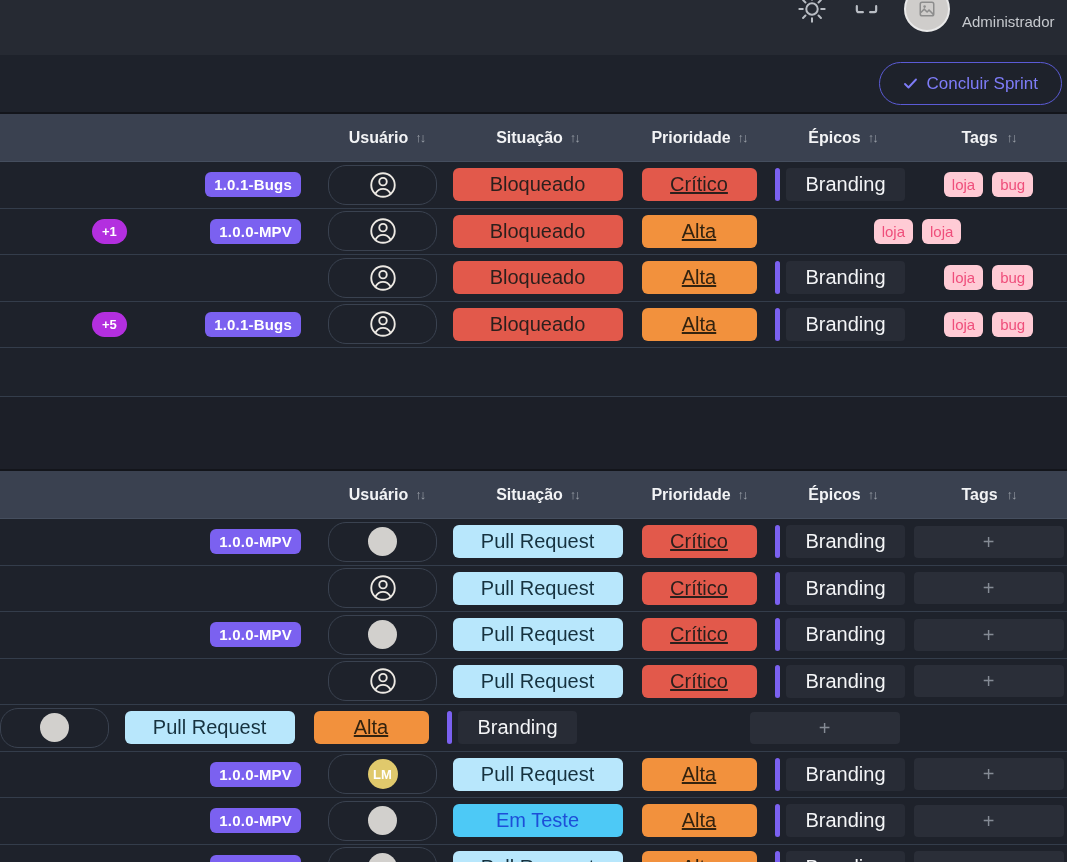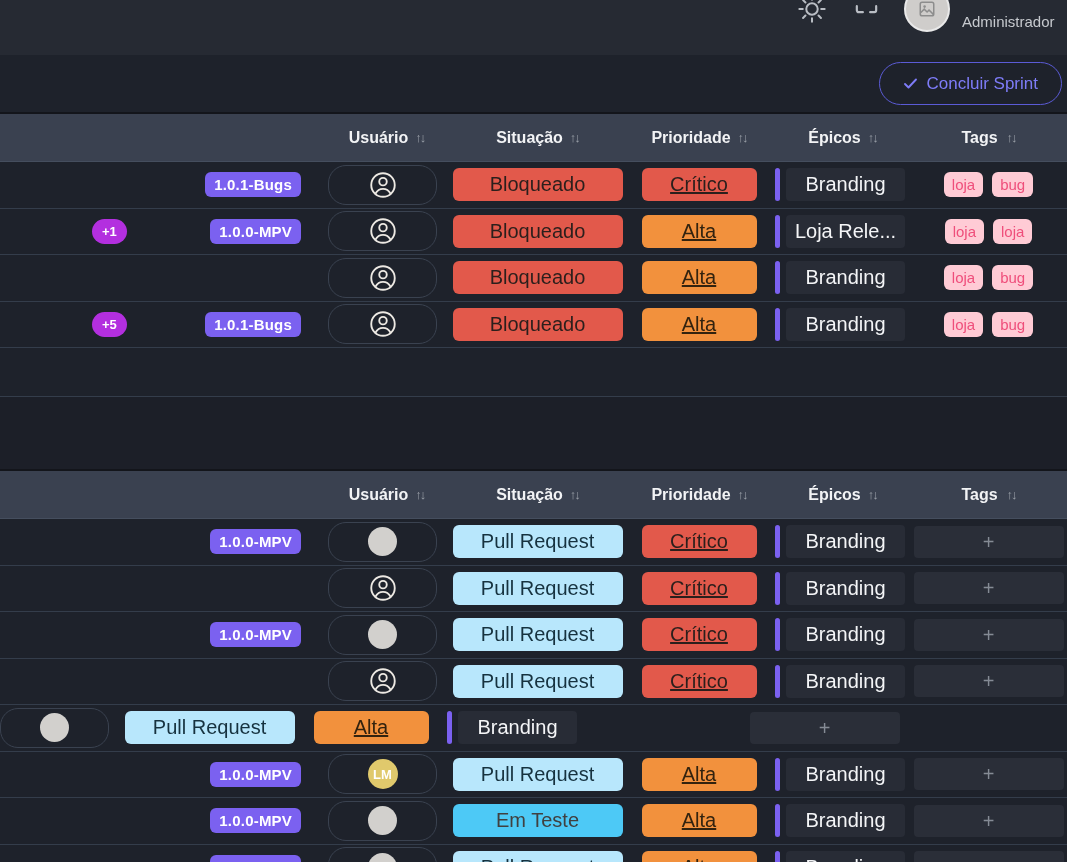--- a/index.html
+++ b/index.html
@@ -203,26 +203,20 @@
             </svg>
           </span>
         </div>
       </div>
       <div class="c-sit">
         <span class="badge sit" style="background: rgb(226, 89, 75); color: rgb(43, 31, 28);">Bloqueado</span>
       </div>
       <div class="c-pri">
         <span class="badge pri" style="background: rgb(242, 145, 61); color: rgb(51, 35, 15);">Alta</span>
       </div>
-      <div class="c-epic">
-        <span class="epic">
-          <span class="epic-bar" style="background: rgb(123, 97, 240);"></span>
-          <span class="epic-label">Loja Rele...</span>
-        </span>
-      </div>
       <div class="c-tags">
         <span class="tag" style="background: rgb(255, 203, 213); color: rgb(239, 78, 123);">loja</span>
         <span class="tag" style="background: rgb(255, 203, 213); color: rgb(239, 78, 123);">loja</span>
       </div>
     </div>
     <div class="trow">
       <div class="c-left"></div>
       <div class="c-user">
         <div class="user-box">
           <span style="display: flex;">
@@ -469,21 +463,21 @@
     <div class="trow">
       <div class="c-left">
         <span class="version-badge" style="background: rgb(123, 97, 240);">1.0.0-MPV</span>
       </div>
       <div class="c-user">
         <div class="user-box">
           <span class="avatar-circle"></span>
         </div>
       </div>
       <div class="c-sit">
-        <span class="badge sit" style="background: rgb(77, 201, 246); color: #404040; text-align: center;">Em Teste</span>
+        <span class="badge sit" style="background: rgb(77, 201, 246); color: #1d4ed8; text-align: center;">Em Teste</span>
       </div>
       <div class="c-pri">
         <span class="badge pri" style="background: rgb(242, 145, 61); color: rgb(51, 35, 15);">Alta</span>
       </div>
       <div class="c-epic">
         <span class="epic">
           <span class="epic-bar" style="background: rgb(123, 97, 240);"></span>
           <span class="epic-label">Branding</span>
         </span>
       </div>

